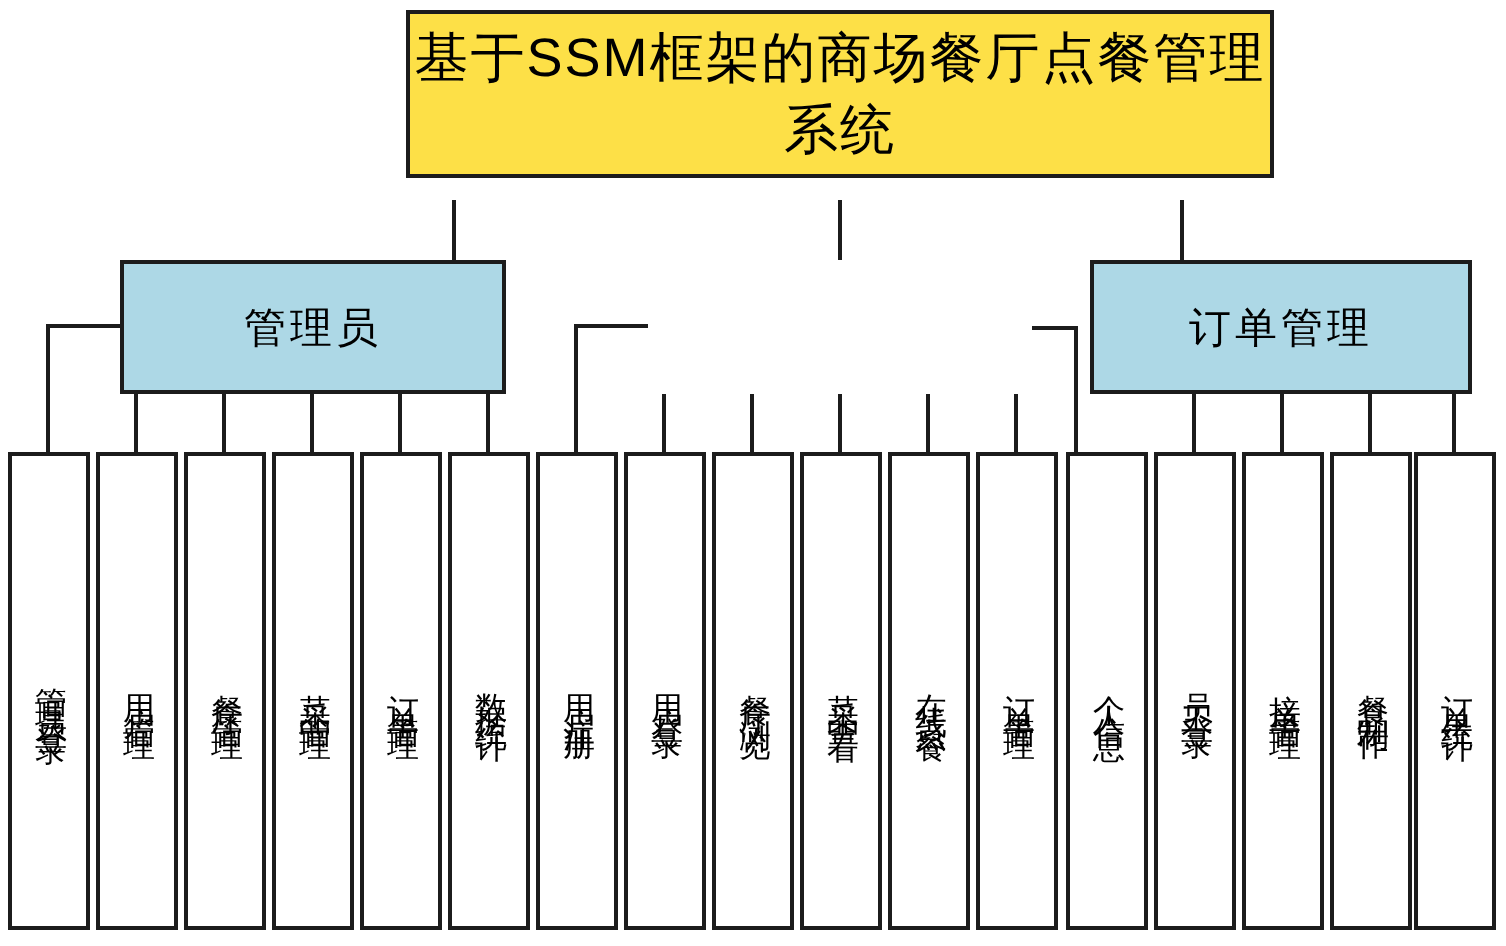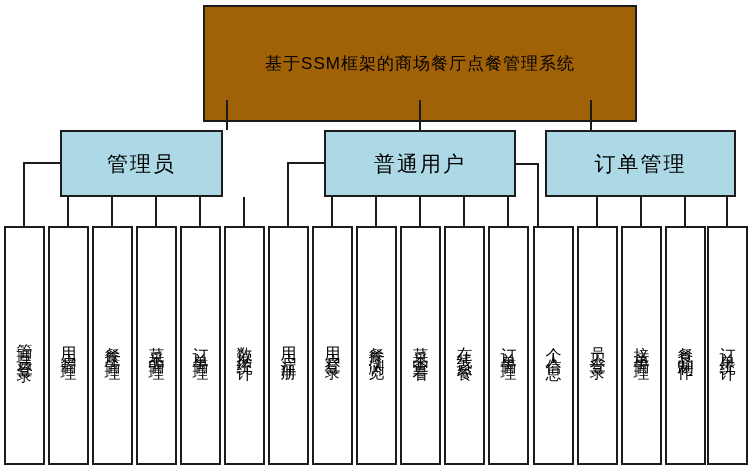--- a/index.html
+++ b/index.html
@@ -12,23 +12,23 @@
   }
   .box{
     position:absolute;
     box-sizing:border-box;
     border:2px solid #1c1c1c;
     display:flex;align-items:center;justify-content:center;
     text-align:center;
     color:#000000;
   }
   .root{
-    left:203px;top:5px;width:434px;height:117px;
-    background:#a16207;
-    font-size:17px;
+    left:203px;top:5px;width:434px;height:84px;
+    background:#fde047;
+    font-size:27px;
     letter-spacing:1px;
   }
   .branch{
     top:130px;height:67px;
     background:#add8e6;
     font-size:21px;
     letter-spacing:2px;
   }
   .leaf{
     top:226px;width:41px;height:239px;
@@ -55,25 +55,22 @@
 <div class="canvas">
 
   <div class="box root">
     <span>基于SSM框架的商场餐厅点餐管理系统</span>
   </div>
 
   <div class="line v" style="left:226px;top:100px;height:30px"></div>
   <div class="line v" style="left:419px;top:100px;height:30px"></div>
   <div class="line v" style="left:590px;top:100px;height:30px"></div>
 
-  <div class="box branch" style="left:60px;width:163px">
+  <div class="box branch" style="left:60px;width:193px">
     <span>管理员</span>
-  </div>
-  <div class="box branch" style="left:324px;width:192px">
-    <span>普通用户</span>
   </div>
   <div class="box branch" style="left:545px;width:191px">
     <span>订单管理</span>
   </div>
 
   <div class="line h" style="left:24px;top:162px;width:36px"></div>
   <div class="line v" style="left:23px;top:162px;height:64px"></div>
 
   <div class="line v" style="left:67px;top:197px;height:29px"></div>
   <div class="line v" style="left:111px;top:197px;height:29px"></div>

